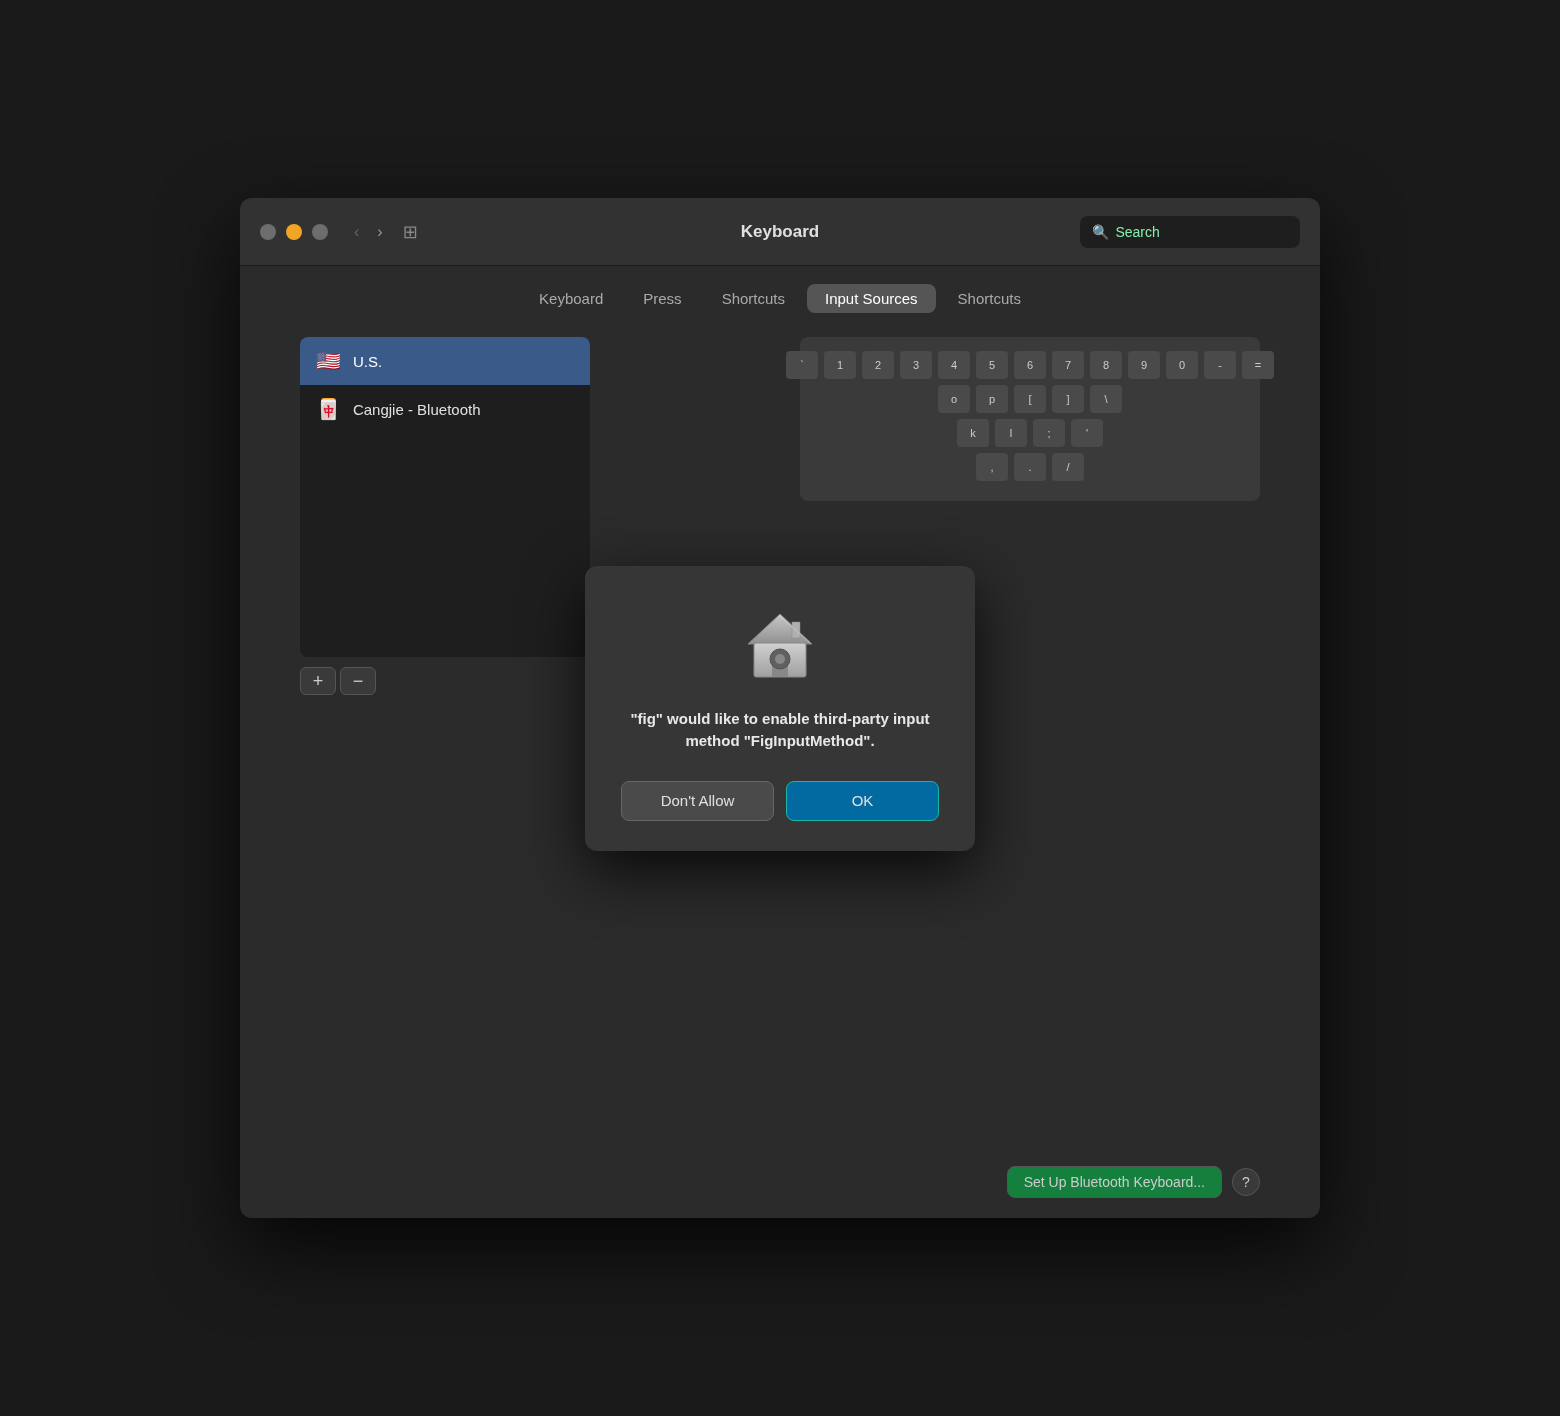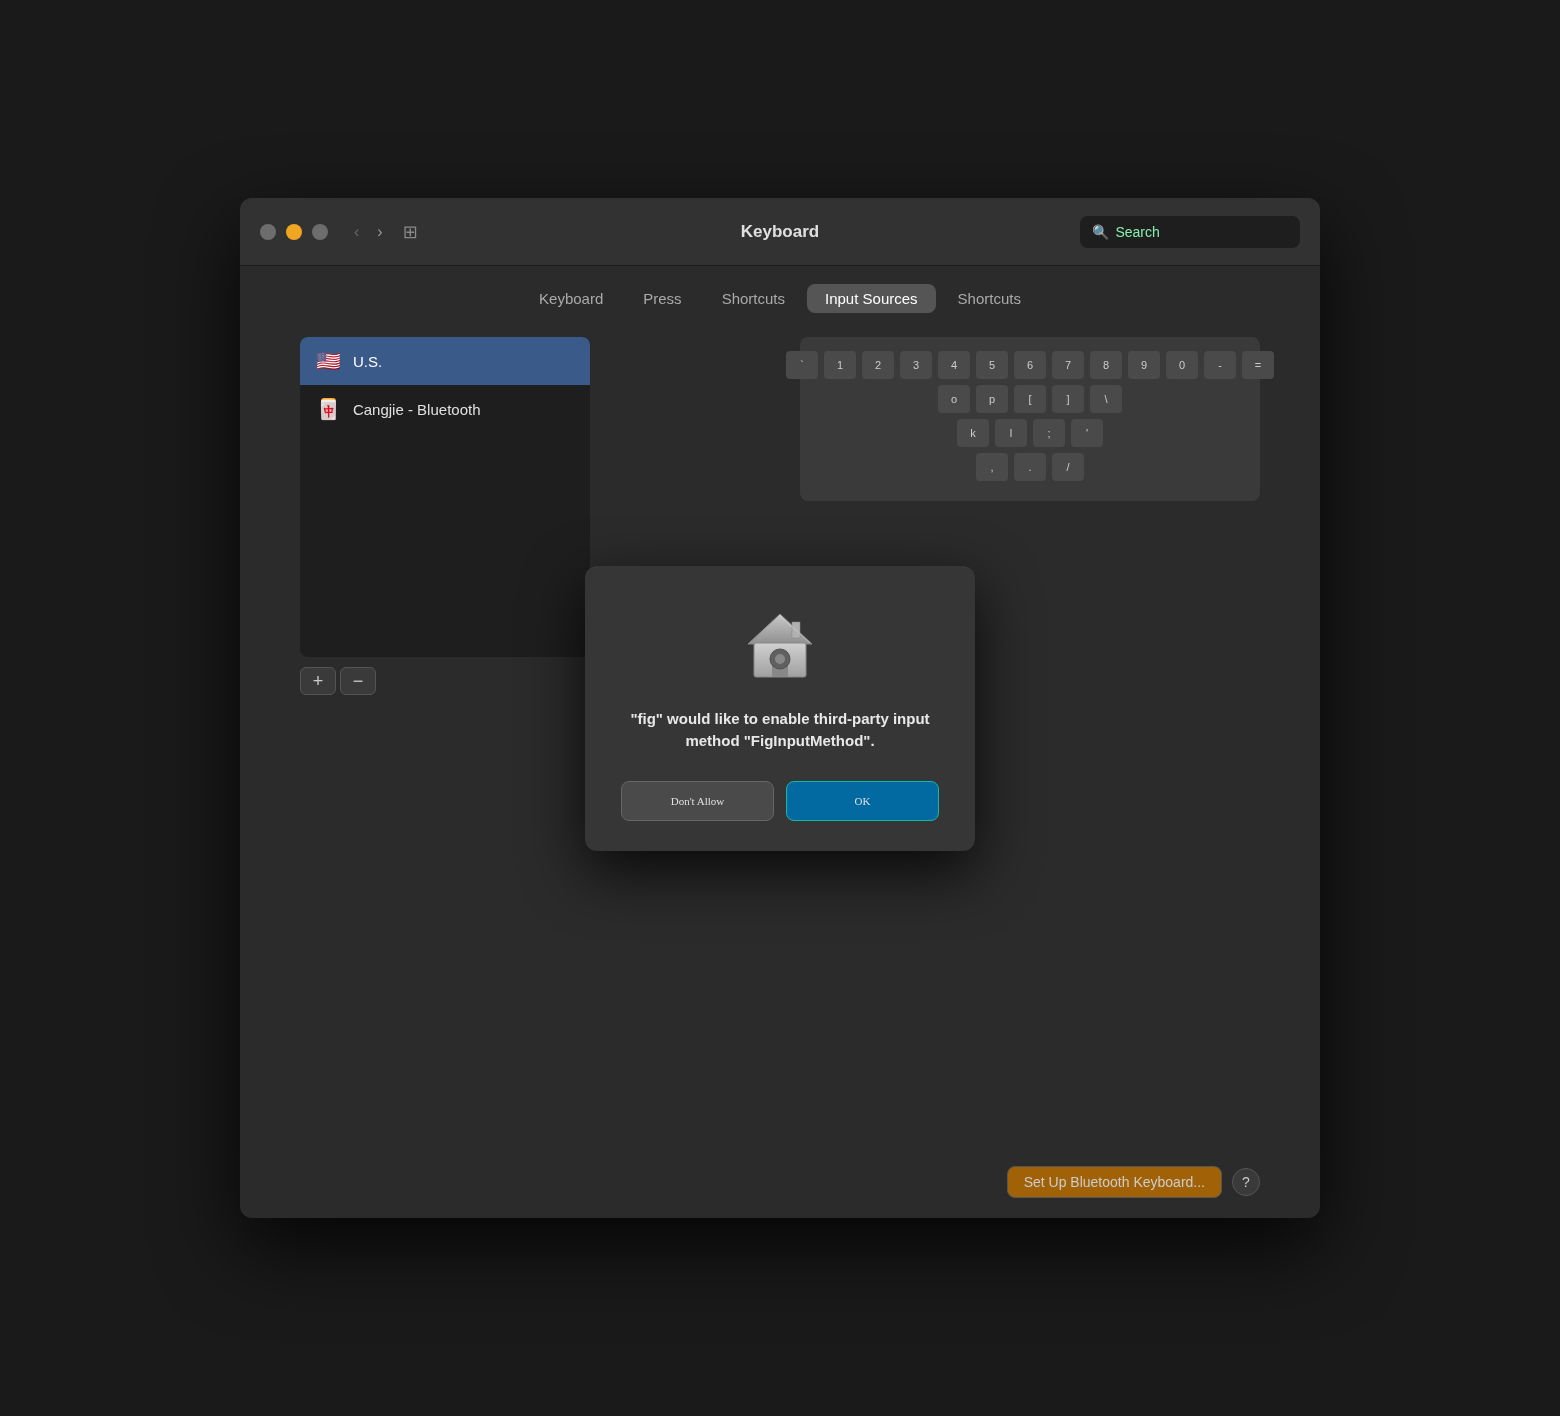--- a/index.html
+++ b/index.html
@@ -275,21 +275,21 @@
       display: flex;
       justify-content: flex-end;
       align-items: center;
       gap: 10px;
       padding: 10px 60px 20px;
       flex-shrink: 0;
     }
 
     .bt-keyboard-btn {
       padding: 7px 16px;
-      background: #a16207;
+      background: #15803d;
       border: 1px solid #555;
       border-radius: 8px;
       color: #ccc;
       font-size: 14px;
       cursor: pointer;
     }
 
     .help-btn {
       width: 28px;
       height: 28px;
@@ -345,25 +345,24 @@
     .dialog-buttons {
       display: flex;
       gap: 12px;
       width: 100%;
     }
 
     .dialog-btn {
       flex: 1;
       height: 40px;
       border-radius: 8px;
-      font-size: 11px;
+      font-size: 15px;
       cursor: pointer;
       border: none;
       font-weight: 500;
-      font-family: Liberation Serif, serif;
     }
 
     .dialog-btn.secondary {
       background: #4a4a4a;
       color: #e0e0e0;
       border: 1px solid #666;
     }
 
     .dialog-btn.primary {
       background: #0369a1;

